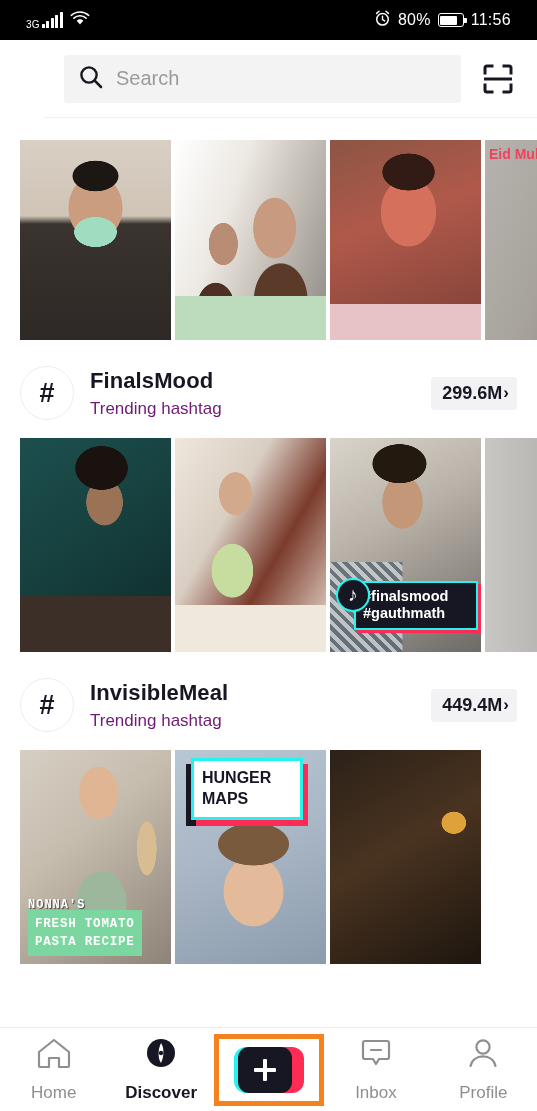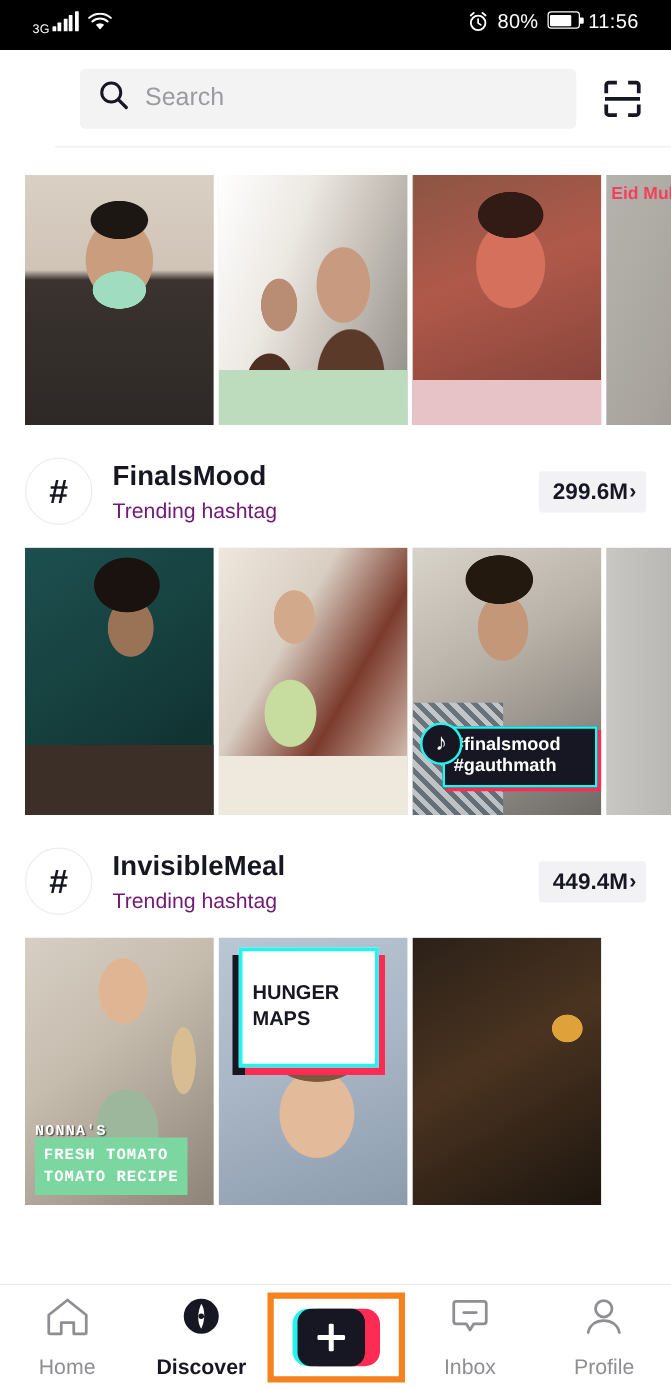--- a/index.html
+++ b/index.html
@@ -10,21 +10,21 @@
     overflow: hidden;
   }
   .phone { position: relative; width: 537px; height: 1111px; background: #fff; }
 
   
   .statusbar {
     height: 40px; background: #000; color: #fff;
     display: flex; align-items: center; justify-content: space-between;
     padding: 0 26px;
   }
-  .sb-left, .sb-right { display: flex; align-items: flex-start; gap: 7px; }
+  .sb-left, .sb-right { display: flex; align-items: center; gap: 7px; }
   .sb-3g { font-size: 10px; letter-spacing: .2px; align-self: flex-start; margin-top: 8px; margin-right: -5px; }
   .bars { display: flex; align-items: flex-end; gap: 1.5px; height: 15px; }
   .bars i { display: block; width: 3px; background: #fff; border-radius: .5px; }
   .bars i:nth-child(1) { height: 4px; }
   .bars i:nth-child(2) { height: 7px; }
   .bars i:nth-child(3) { height: 10px; }
   .bars i:nth-child(4) { height: 13px; }
   .bars i:nth-child(5) { height: 16px; }
   .sb-batt-pct { font-size: 16px; font-weight: 500; letter-spacing: .2px; }
   .sb-time { font-size: 16px; font-weight: 500; letter-spacing: .3px; }
@@ -131,21 +131,21 @@
     background: #161722; border: 2px solid #25f4ee;
     box-shadow: 3px 3px 0 #fe2c55;
     padding: 5px 7px; z-index: 3;
   }
   .tag-box div { color: #fff; font-size: 14.5px; font-weight: 700; line-height: 1.22; }
 
   .hunger-box {
     position: absolute; left: 16px; top: 8px; width: 112px;
     background: #fff; border: 3px solid #25f4ee;
     box-shadow: 5px 6px 0 #fe2c55, -5px 6px 0 #161722;
-    padding: 24px 8px; z-index: 3;
+    padding: 7px 8px; z-index: 3;
   }
   .hunger-box div { color: #161722; font-size: 16px; font-weight: 700; line-height: 1.3; }
 
   .doyou {
     position: absolute; top: 14px; left: 0; right: 0; text-align: center;
     color: #fff; font-size: 15px; font-weight: 700; z-index: 3;
     text-shadow: -1px -1px 0 #333, 1px -1px 0 #333, -1px 1px 0 #333, 1px 1px 0 #333;
   }
   .nonna {
     position: absolute; left: 8px; bottom: 52px; z-index: 3;
@@ -308,21 +308,21 @@
 
   <div class="vrow r3 edge">
     <div class="vcard">
       <div class="ph" style="background:linear-gradient(140deg,#d7cfc4 0%,#c6bcae 40%,#8d8377 100%);"></div>
       <div class="ph" style="background:radial-gradient(ellipse 30px 40px at 52% 20%, #e0b593 0 64%, transparent 66%);"></div>
       <div class="ph" style="background:radial-gradient(ellipse 40px 52px at 54% 72%, #9cb79b 0 62%, transparent 64%);"></div>
       <div class="ph" style="background:radial-gradient(ellipse 16px 44px at 84% 46%, #d8bd93 0 60%, transparent 62%);"></div>
       <div class="nonna">NONNA'S</div>
       <div class="pastabox">
         <div>FRESH TOMATO</div>
-        <div>TOMATO RECIPE</div>
+        <div>PASTA RECIPE</div>
       </div>
     </div>
     <div class="vcard">
       <div class="ph" style="background:linear-gradient(160deg,#b9c6d3 0%,#a9b7c6 45%,#8d9cad 100%);"></div>
       <div class="ph" style="background:radial-gradient(ellipse 46px 54px at 52% 66%, #e4bb9a 0 64%, transparent 66%);"></div>
       <div class="ph" style="background:radial-gradient(ellipse 50px 30px at 52% 44%, #7a5a3c 0 70%, transparent 72%);"></div>
       <div class="hunger-box">
         <div>HUNGER</div>
         <div>MAPS</div>
       </div>

